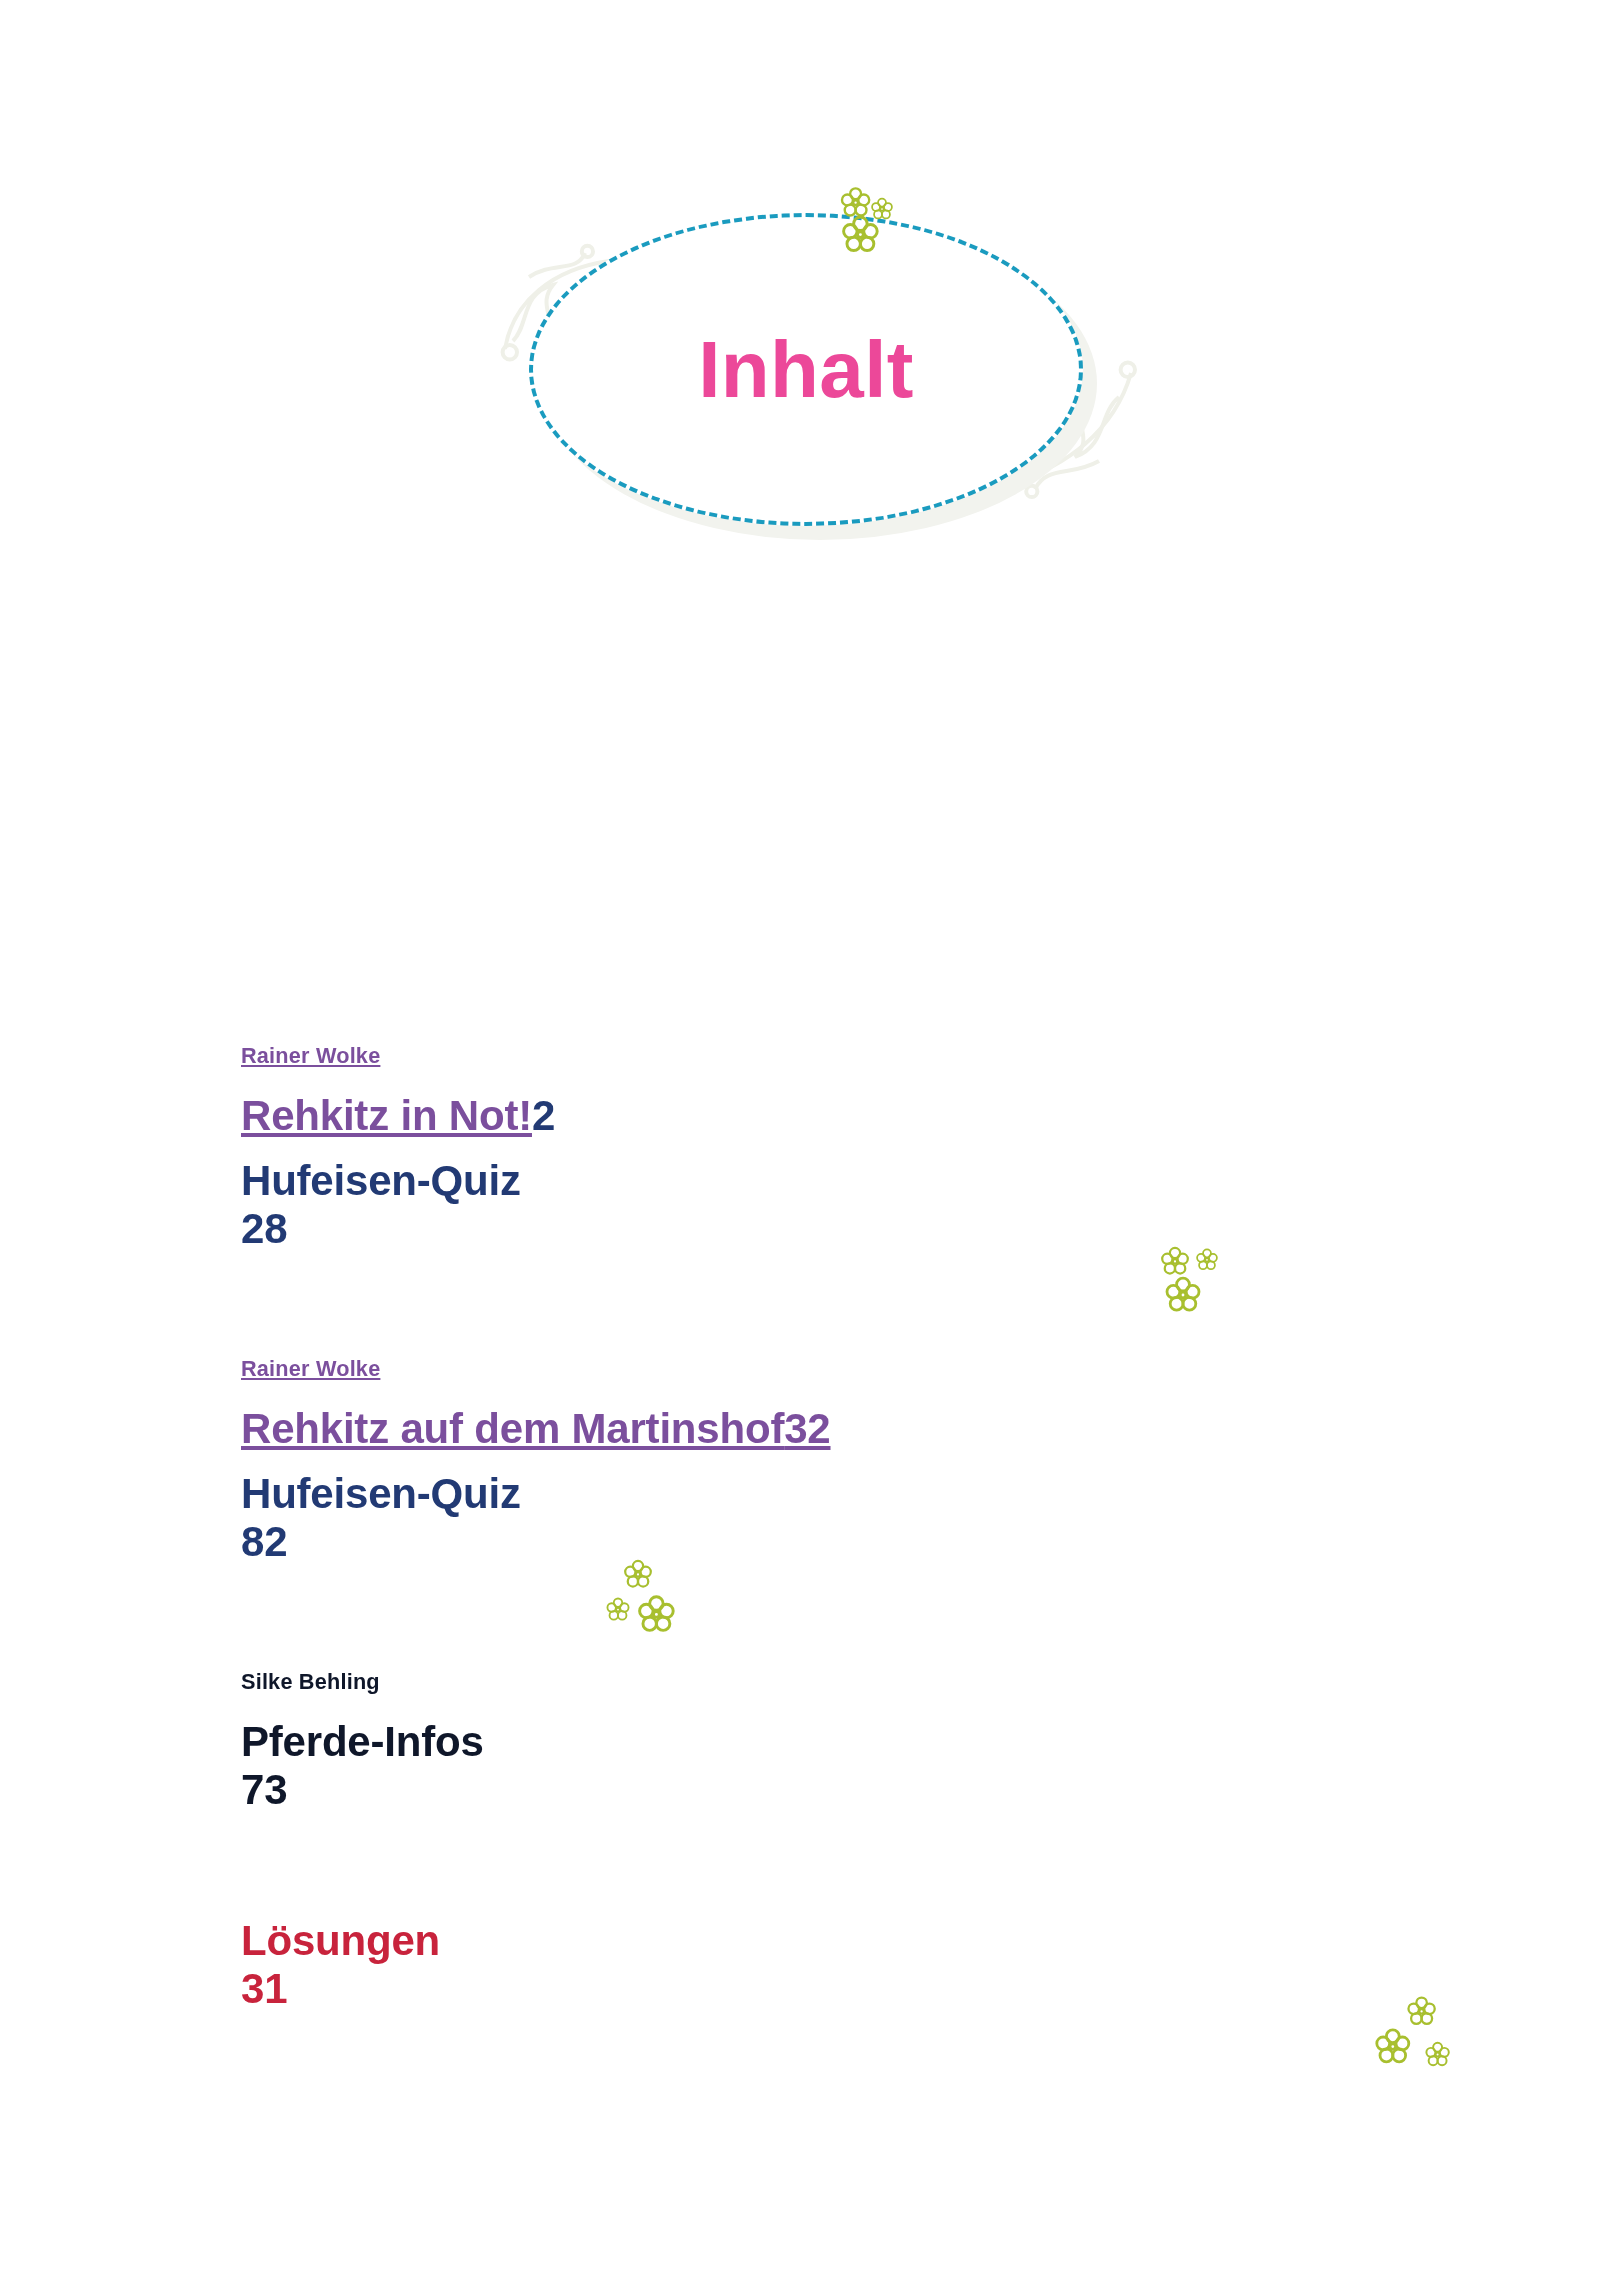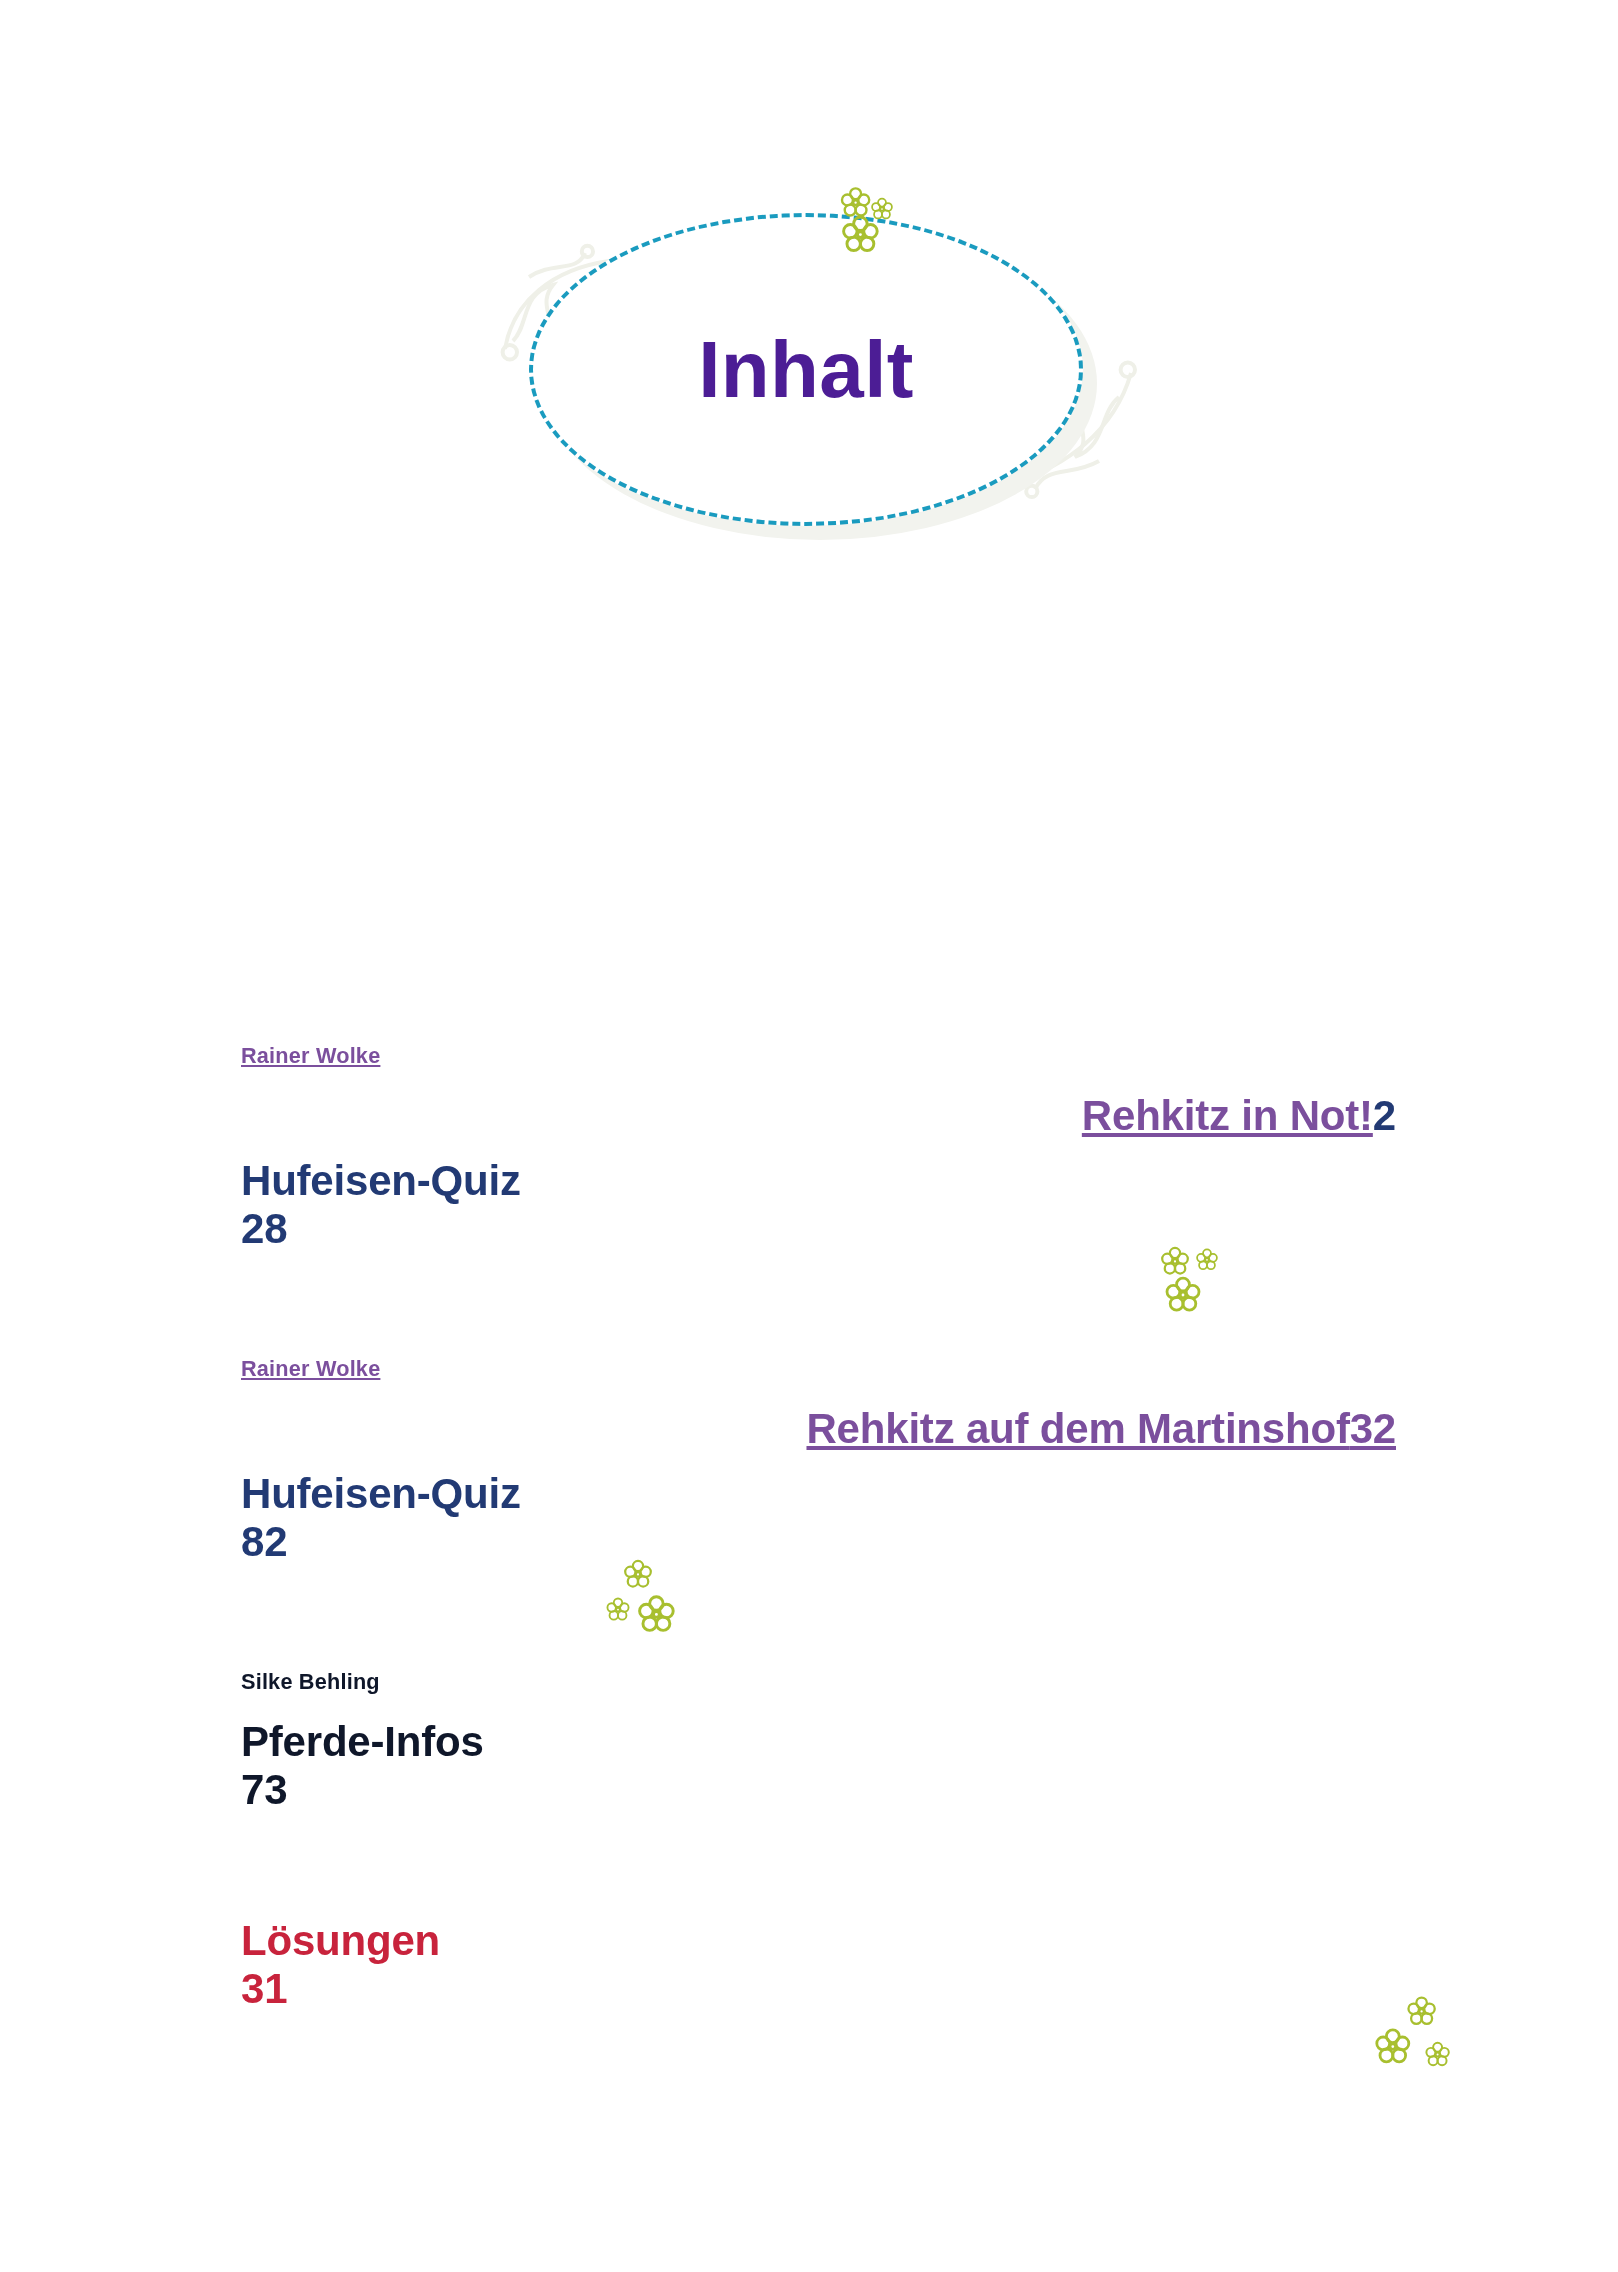--- a/index.html
+++ b/index.html
@@ -47,21 +47,21 @@
     position: absolute;
     left: 0;
     top: 0;
     width: 554px;
     height: 313px;
     display: flex;
     align-items: center;
     justify-content: center;
     font-size: 80px;
     font-weight: bold;
-    color: #4c1d95;
+    color: #ec4899;
     letter-spacing: 0.4px;
   }
 
   
   .flourish {
     position: absolute;
     color: #eff0e8;
     pointer-events: none;
   }
 
@@ -79,21 +79,21 @@
 
   .author {
     font-size: 21.7px;
     font-weight: bold;
     letter-spacing: 0.2px;
     margin-bottom: 22.5px;
   }
   .entry {
     display: flex;
     align-items: baseline;
-    justify-content: flex-end;
+    justify-content: flex-start;
     margin-bottom: 17.6px;
   }
   .entry:last-child { margin-bottom: 0; flex-direction: column; }
   .entry .title {
     font-size: 42px;
     font-weight: bold;
     letter-spacing: -0.2px;
   }
   .entry .page {
     font-size: 42px;

